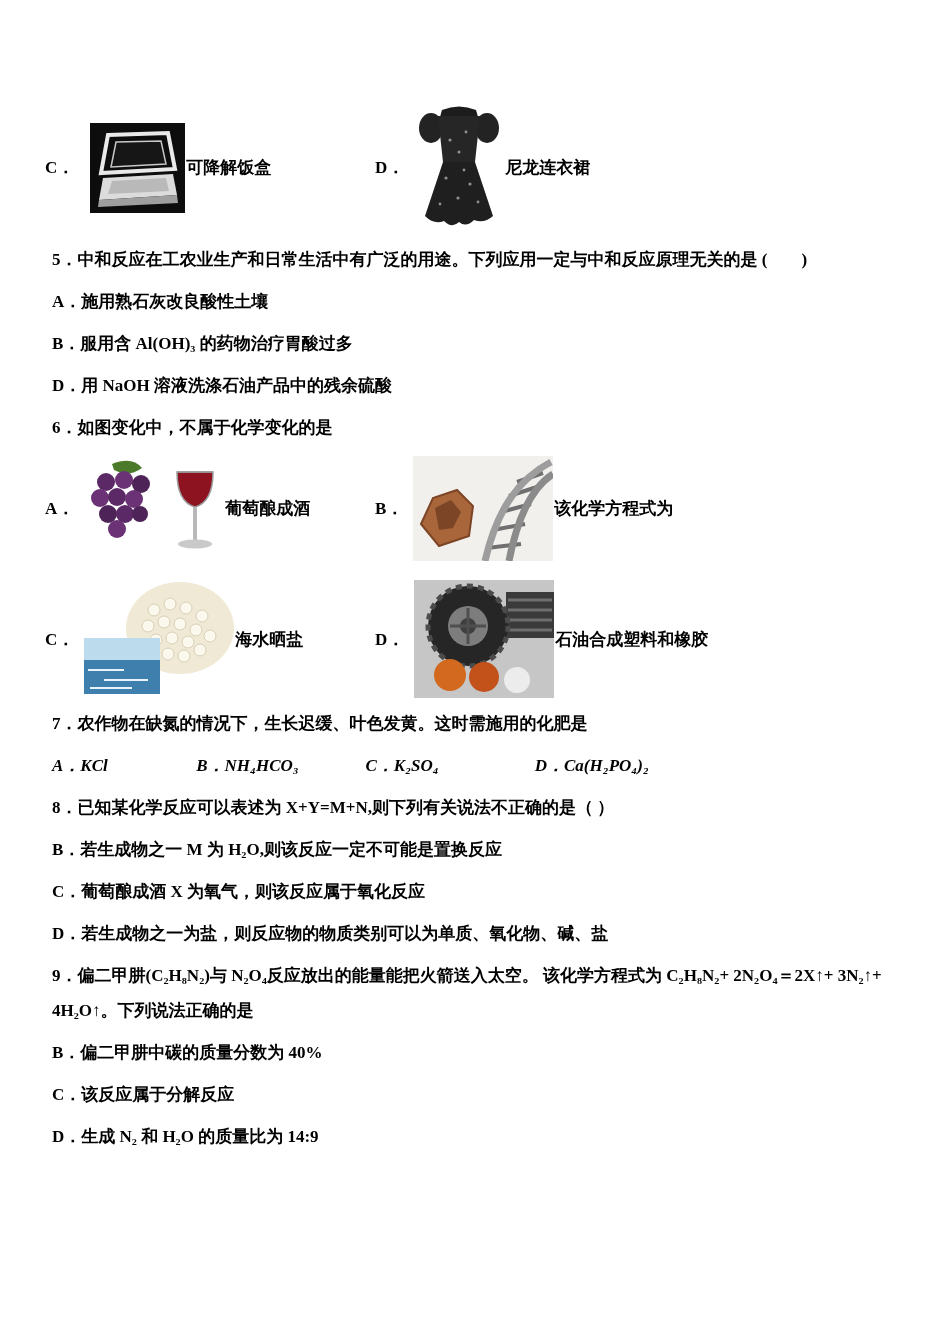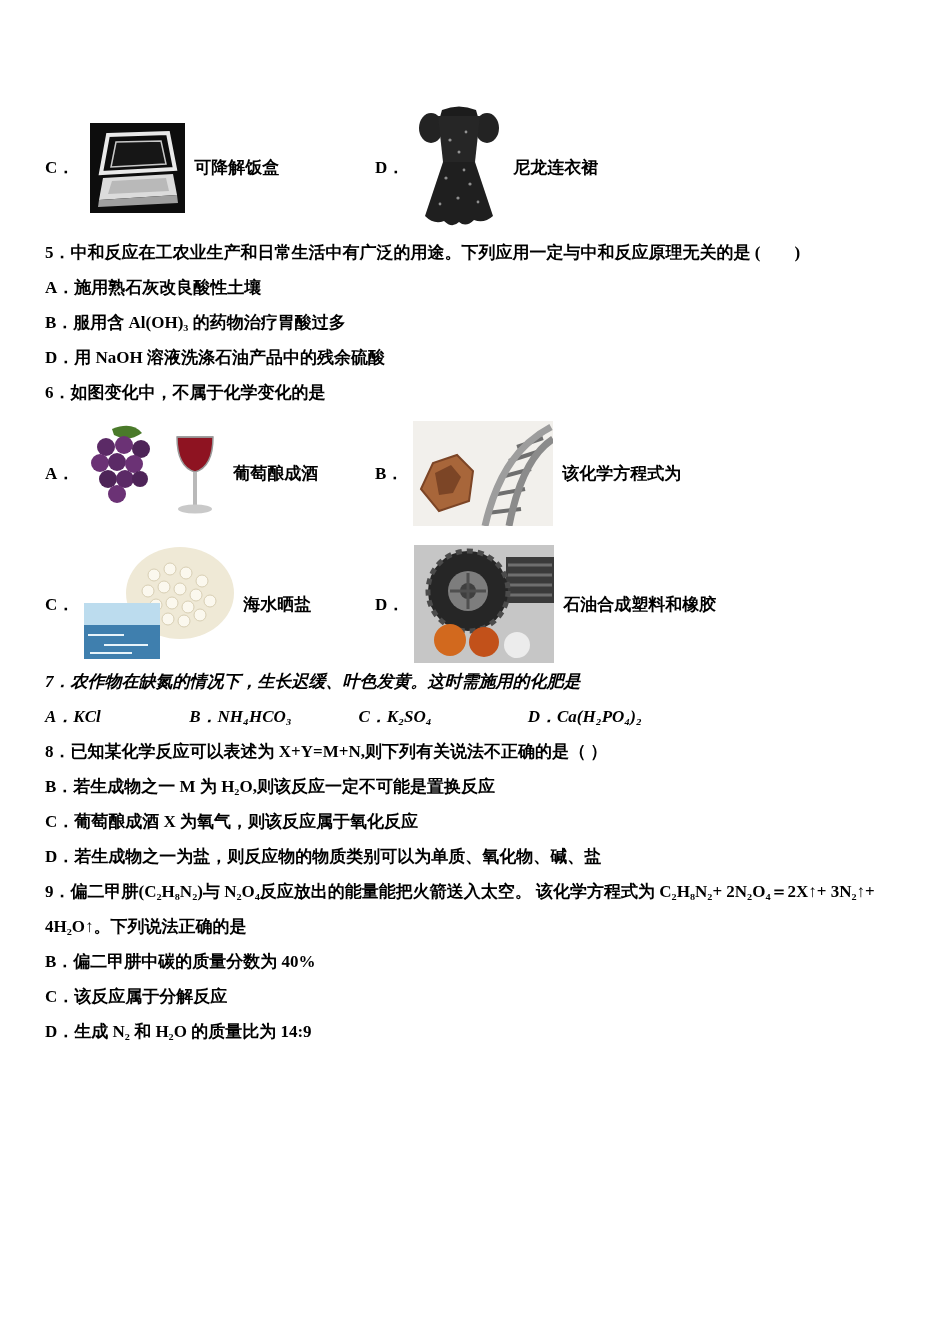--- a/index.html
+++ b/index.html
@@ -13,44 +13,44 @@
     color: #000000;
     overflow: hidden;
   }
   .content {
     position: absolute;
     left: 45px;
     top: 0;
     width: 865px;
   }
   p.line {
-    margin: 0;
+    margin: 7px;
     font-size: 17px;
     line-height: 35px;
     white-space: normal;
   }
   .img-row {
     display: flex;
     align-items: center;
   }
   .img-option {
     display: flex;
     align-items: center;
   }
   .img-option .opt-letter { font-size: 17px; margin-right: 10px; }
-  .img-option .opt-label  { font-size: 17px; margin-left: 9px; }
+  .img-option .opt-label  { font-size: 17px; margin-left: 1px; }
   .col-left  { width: 330px; }
   .col-right { flex: 1; }
   .row-q4 { margin-top: 100px; height: 135px; }
   .row-q4 .col-left .opt-letter { margin-right: 16px; }
   .row-q6a { margin-top: 8px;  height: 110px; }
   .row-q6b { margin-top: 16px; height: 120px; }
   .q5-stem { margin-top: 14px; }
   .q6-stem { margin-top: 2px; }
-  .q7-stem { margin-top: 32px; font-style: italic; }
+  .q7-stem { margin-top: 32px; }
   .q7-opts span { display: inline-block; font-style: italic; }
   .q7-a { width: 140px; }
   .q7-b { width: 165px; }
   .q7-c { width: 165px; }
   svg.pic { display: block; flex: 0 0 auto; }
 </style>
 </head>
 <body>
 
 <div class="page">

